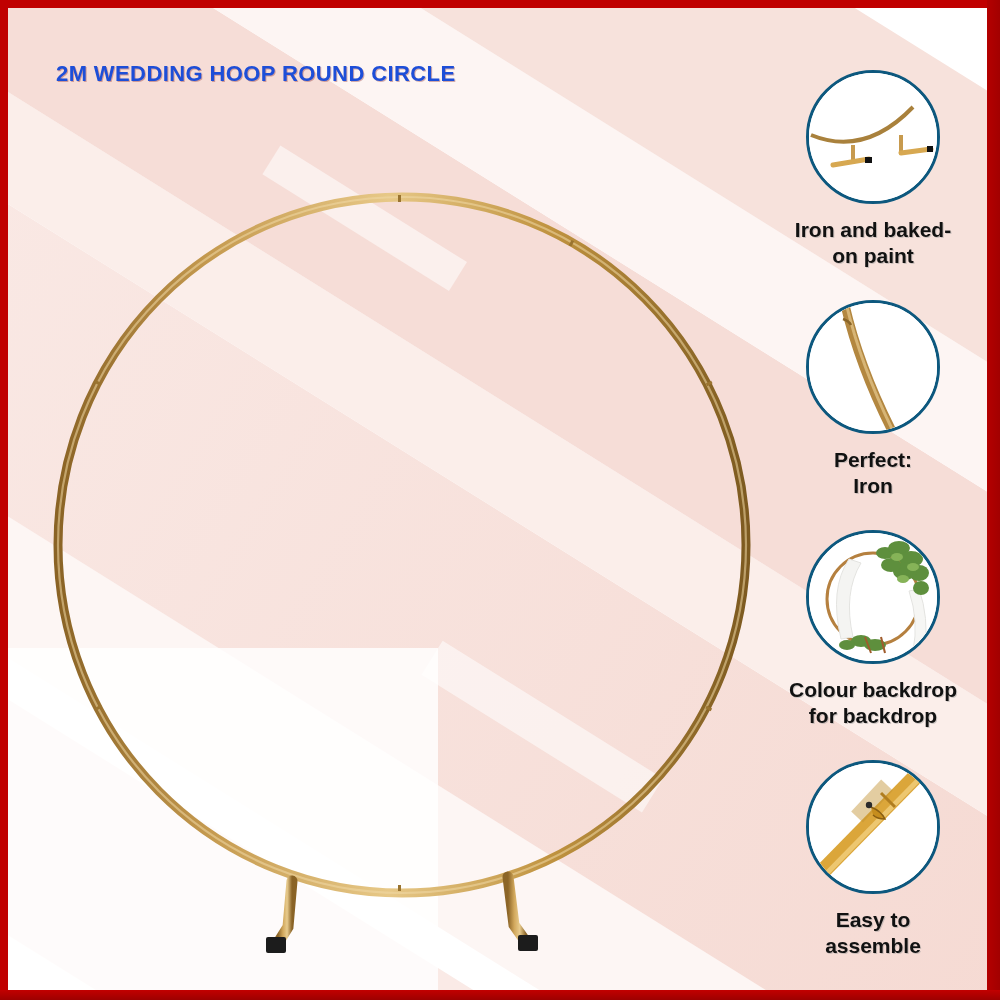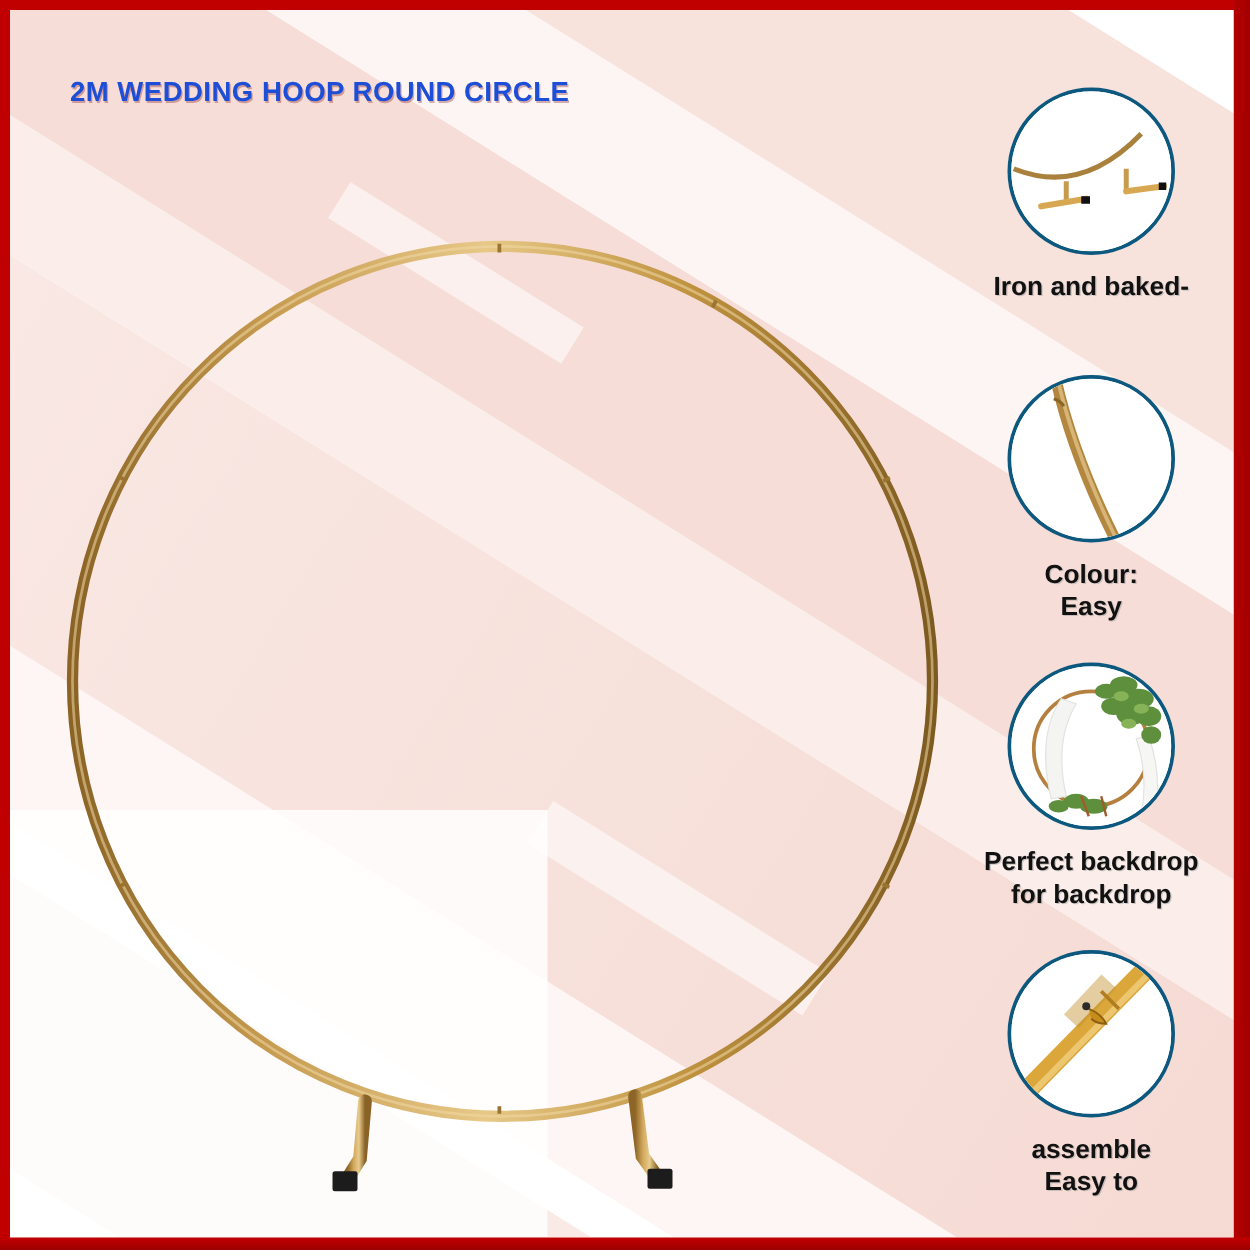--- a/index.html
+++ b/index.html
@@ -208,35 +208,36 @@
           <path d="M44 72 L44 88" stroke="#c79a4e" stroke-width="4"></path>
           <path d="M92 62 L92 80" stroke="#c79a4e" stroke-width="4"></path>
           <path d="M24 92 L60 86" stroke="#d7a851" stroke-width="5" stroke-linecap="round"></path>
           <path d="M92 80 L122 76" stroke="#d7a851" stroke-width="5" stroke-linecap="round"></path>
           <rect x="56" y="84" width="7" height="6" fill="#111"></rect>
           <rect x="118" y="73" width="6" height="6" fill="#111"></rect>
         </svg>
       </div>
       <div class="feature-label">
         <div>Iron and baked-</div>
+        <div>on paint</div>
       </div>
     </div>
 
     <div class="feature">
       <div class="badge">
         <svg viewBox="0 0 128 128">
           <rect width="128" height="128" fill="#ffffff"></rect>
           <path d="M36 2 Q50 62 82 126" stroke="#b38740" stroke-width="9" fill="none"></path>
           <path d="M38 4 Q52 62 83 126" stroke="#e0c183" stroke-width="3" fill="none" opacity="0.8"></path>
           <path d="M34 16 q6 2 8 6" stroke="#8a6528" stroke-width="2.5" fill="none"></path>
         </svg>
       </div>
       <div class="feature-label">
-        <div>Colour:</div>
-        <div>Easy</div>
+        <div>Perfect:</div>
+        <div>Iron</div>
       </div>
     </div>
 
     <div class="feature">
       <div class="badge">
         <svg viewBox="0 0 128 128">
           <rect width="128" height="128" fill="#ffffff"></rect>
           <circle cx="64" cy="66" r="46" fill="none" stroke="#b5803f" stroke-width="3"></circle>
 
           <path d="M40 26 Q20 56 32 106 L44 104 Q34 60 52 30 Z" fill="#f4f4f2" stroke="#e3e3e0" stroke-width="1"></path>
@@ -260,42 +261,42 @@
           <g fill="#5e8f3d">
             <ellipse cx="52" cy="108" rx="10" ry="6"></ellipse>
             <ellipse cx="66" cy="112" rx="11" ry="6"></ellipse>
             <ellipse cx="38" cy="112" rx="8" ry="5"></ellipse>
           </g>
           <path d="M56 104 L62 120" stroke="#a05c2c" stroke-width="2" fill="none"></path>
           <path d="M72 104 L76 120" stroke="#a05c2c" stroke-width="2" fill="none"></path>
         </svg>
       </div>
       <div class="feature-label">
-        <div>Perfect backdrop</div>
+        <div>Colour backdrop</div>
         <div>for backdrop</div>
       </div>
     </div>
 
     <div class="feature">
       <div class="badge">
         <svg viewBox="0 0 128 128">
           <rect width="128" height="128" fill="#ffffff"></rect>
           <path d="M118 2 L14 108" stroke="#dba63a" stroke-width="16" fill="none"></path>
           <path d="M120 6 L18 110" stroke="#f0cd7a" stroke-width="5" fill="none" opacity="0.85"></path>
           <path d="M78 22 L48 54" stroke="#c2912f" stroke-width="16" fill="none" opacity="0.45"></path>
 
           <path d="M72 30 L86 44" stroke="#b07d20" stroke-width="3"></path>
 
           <path d="M62 44 q10 4 14 12 q-8 0 -12 -4" fill="#c68d1d" stroke="#8a5f12" stroke-width="1.5"></path>
           <circle cx="60" cy="42" r="3.2" fill="#2b2b2b"></circle>
         </svg>
       </div>
       <div class="feature-label">
+        <div>Easy to</div>
         <div>assemble</div>
-        <div>Easy to</div>
       </div>
     </div>
 
   </div>
 
   <div class="frame-edge frame-top"></div>
   <div class="frame-edge frame-left"></div>
   <div class="frame-edge frame-right"></div>
   <div class="frame-edge frame-bottom"></div>
 

